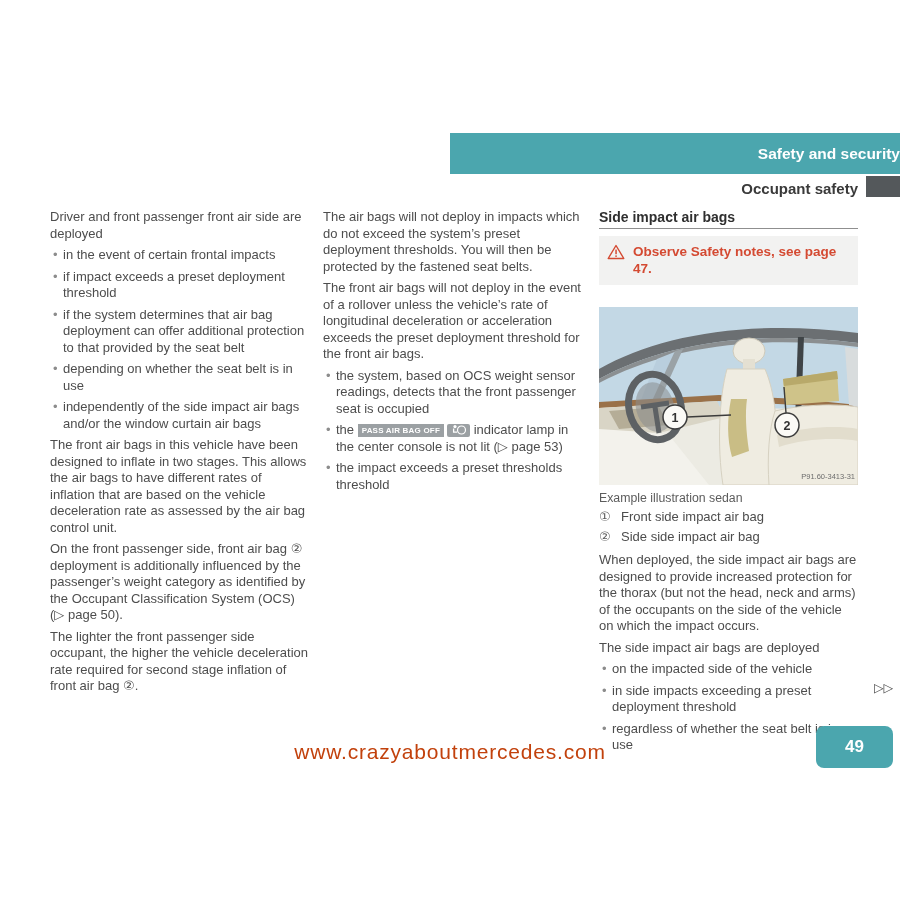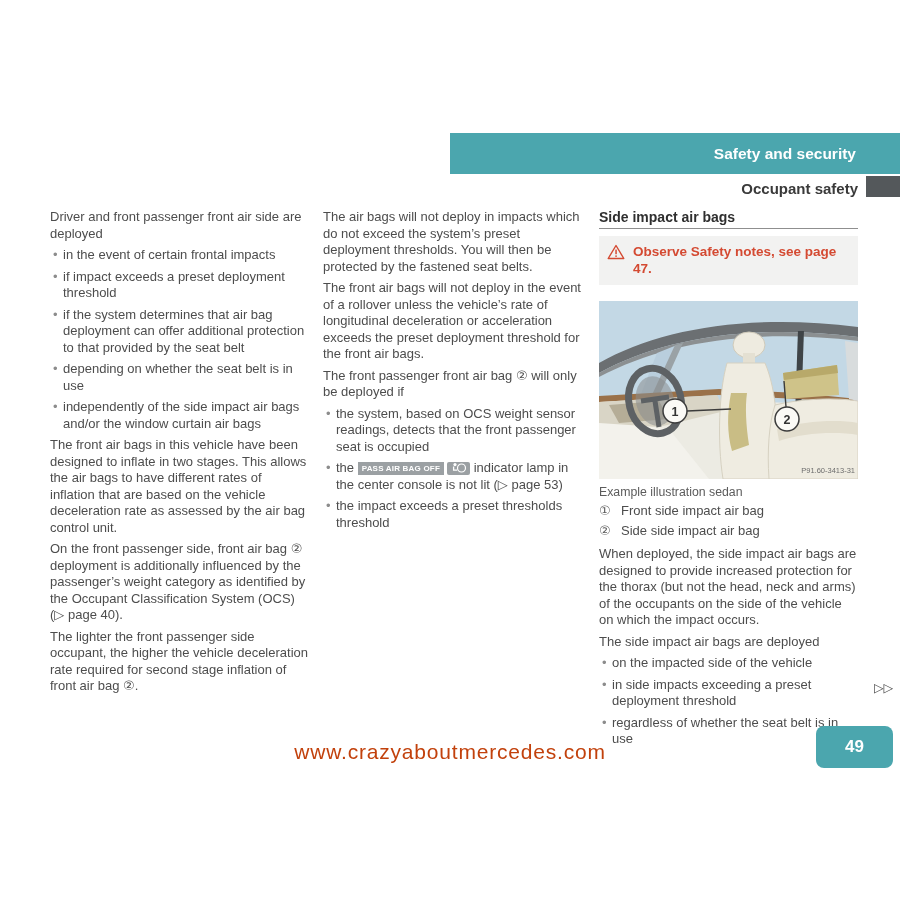--- a/index.html
+++ b/index.html
@@ -6,21 +6,21 @@
   html,body { background:#ffffff; }
   .page {
     position:relative; width:900px; height:900px; background:#ffffff;
     font-family:"Liberation Sans","DejaVu Sans",sans-serif;
     color:#4d4d4d; overflow:hidden;
   }
   
   .chapter-banner {
     position:absolute; left:450px; top:133px; width:450px; height:41px;
     background:#4BA6AE; color:#ffffff; font-weight:bold; font-size:15.5px;
-    display:flex; align-items:center; justify-content:flex-end; padding-right:44px;
+    display:flex; align-items:center; justify-content:flex-end; 
   }
   .section-title {
     position:absolute; top:180px; right:42px;
     color:#3a3a3a; font-weight:bold; font-size:15px;
   }
   .edge-tab {
     position:absolute; left:866px; top:176px; width:34px; height:21px; background:#54585B;
   }
   
   .col { position:absolute; top:209px; font-size:13px; line-height:16.5px; }
@@ -31,21 +31,21 @@
   .blist { margin:3px 0 5px 0; }
   .bullet-item { display:flex; margin-bottom:5px; }
   .bullet-dot { width:13px; flex:0 0 13px; color:#8c8c8c; text-align:left; padding-left:3px; }
   .bullet-body { flex:1; }
   
   .sub-heading {
     font-size:14px; font-weight:bold; color:#2f2f2f;
     padding-bottom:2px; border-bottom:1px solid #8f8f8f; margin-bottom:7px;
   }
   .warning-box {
-    background:#f2f2f1; padding:7px 9px 8px 8px; display:flex; margin-bottom:16px;
+    background:#f2f2f1; padding:7px 9px 8px 8px; display:flex; margin-bottom:22px;
   }
   .warning-icon-wrap { flex:0 0 26px; padding-top:1px; }
   .warning-text { color:#D44A32; font-weight:bold; font-size:13.5px; line-height:17px; }
   .figure-wrap { width:259px; height:178px; margin-bottom:5px; }
   .figure-wrap svg { display:block; }
   .fig-caption { font-size:12.3px; color:#5c5c5c; margin-bottom:3px; }
   .legend-row { display:flex; margin-bottom:3px; }
   .legend-num { flex:0 0 22px; color:#5c5c5c; }
   .legend-label { flex:1; }
   .legend-block { margin-bottom:7px; }
@@ -102,28 +102,27 @@
       <div class="bullet-item">
         <span class="bullet-dot">•</span>
         <span class="bullet-body">depending on whether the seat belt is in use</span>
       </div>
       <div class="bullet-item">
         <span class="bullet-dot">•</span>
         <span class="bullet-body">independently of the side impact air bags and/or the window curtain air bags</span>
       </div>
     </div>
     <div class="para">The front air bags in this vehicle have been designed to inflate in two stages. This allows the air bags to have different rates of inflation that are based on the vehicle deceleration rate as assessed by the air bag control unit.</div>
-    <div class="para">On the front passenger side, front air bag ② deployment is additionally influenced by the passenger’s weight category as identified by the Occupant Classification System (OCS) (▷ page 40).</div>
+    <div class="para">On the front passenger side, front air bag ② deployment is additionally influenced by the passenger’s weight category as identified by the Occupant Classification System (OCS) (▷ page 50).</div>
     <div class="para">The lighter the front passenger side occupant, the higher the vehicle deceleration rate required for second stage inflation of front air bag ②.</div>
   </div>
 
   <div class="col col-2">
     <div class="para">The air bags will not deploy in impacts which do not exceed the system’s preset deployment thresholds. You will then be protected by the fastened seat belts.</div>
     <div class="para">The front air bags will not deploy in the event of a rollover unless the vehicle’s rate of longitudinal deceleration or acceleration exceeds the preset deployment threshold for the front air bags.</div>
-    <div class="para">The front passenger front air bag ② will only be deployed if</div>
     <div class="blist">
       <div class="bullet-item">
         <span class="bullet-dot">•</span>
         <span class="bullet-body">the system, based on OCS weight sensor readings, detects that the front passenger seat is occupied</span>
       </div>
       <div class="bullet-item">
         <span class="bullet-dot">•</span>
         <span class="bullet-body"><span>the </span><span class="inline-badge">PASS AIR BAG OFF</span><span class="inline-icon-badge"><svg width="17" height="11" viewBox="0 0 17 11">
                 <circle cx="5" cy="2.6" r="1.6" fill="#ffffff"></circle>
                 <path d="M3.6 4.6 L3.6 8.2 L7.2 8.2" stroke="#ffffff" stroke-width="1.3" fill="none"></path>

